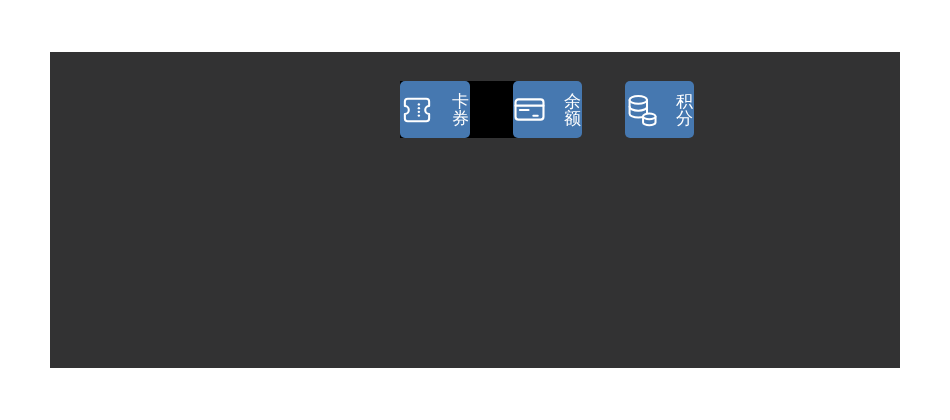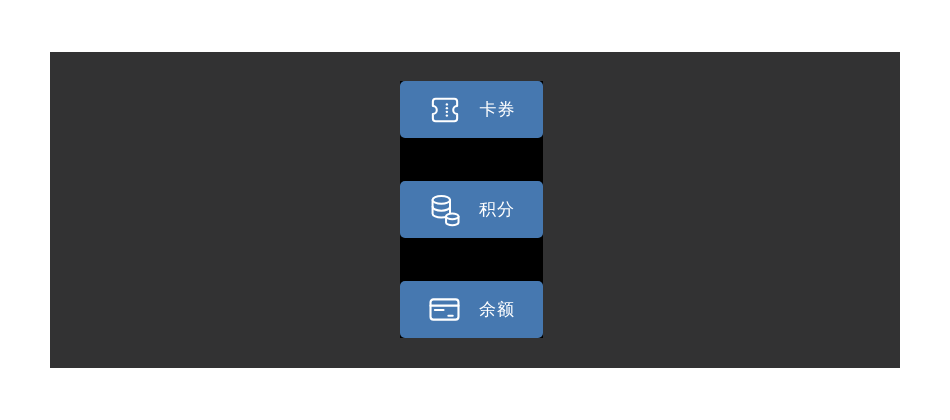--- a/index.html
+++ b/index.html
@@ -18,21 +18,21 @@
     width: 850px;
     height: 316px;
     background: var(--panel, #323233);
   }
   .menu {
     position: absolute;
     left: 350px;   
     top: 29px;     
     width: 143px;
     display: flex;
-    flex-direction: column;
+    flex-direction: row;
     gap: 43px;
     background: var(--separator, #000000); 
   }
   .btn {
     height: 57px;
     border: none;
     margin: 0;
     padding: 0;
     border-radius: 5px;
     background: var(--accent, #4678b0);
@@ -69,34 +69,34 @@
         <path d="M8 3 H28 Q31 3 31 6 V10.8 A4.2 4.2 0 0 0 31 19.2 V24 Q31 27 28 27 H8 Q5 27 5 24 V19.2 A4.2 4.2 0 0 0 5 10.8 V6 Q5 3 8 3 Z"></path>
         <circle class="dot" cx="20" cy="9" r="1.3"></circle>
         <circle class="dot" cx="20" cy="13" r="1.3"></circle>
         <circle class="dot" cx="20" cy="17" r="1.3"></circle>
         <circle class="dot" cx="20" cy="21" r="1.3"></circle>
       </svg>
       <span class="btn-label">卡券</span>
     </button>
 
     <button class="btn">
+      <svg class="icon" width="33" height="27" viewBox="0 0 34 28" aria-hidden="true">
+        <rect x="2.5" y="3.5" width="29" height="21" rx="3"></rect>
+        <path d="M2.5 10 H31.5"></path>
+        <path d="M7 14.5 H16"></path>
+        <path d="M21 20.5 H25.5"></path>
+      </svg>
+      <span class="btn-label">余额</span>
+    </button>
+
+    <button class="btn">
       <svg class="icon" width="33" height="38" viewBox="0 0 36 40" aria-hidden="true">
         <path class="fill-accent" d="M5 9 V24 A9.5 4.2 0 0 0 24 24 V9 Z"></path>
         <path d="M5 16.5 A9.5 4.2 0 0 0 24 16.5"></path>
         <ellipse class="fill-accent" cx="14.5" cy="9" rx="9.5" ry="4.2"></ellipse>
         <path class="fill-accent" d="M19.7 27 V33.5 A6.8 3.1 0 0 0 33.3 33.5 V27 Z"></path>
         <ellipse class="fill-accent" cx="26.5" cy="27" rx="6.8" ry="3.1"></ellipse>
       </svg>
       <span class="btn-label">积分</span>
     </button>
 
-    <button class="btn">
-      <svg class="icon" width="33" height="27" viewBox="0 0 34 28" aria-hidden="true">
-        <rect x="2.5" y="3.5" width="29" height="21" rx="3"></rect>
-        <path d="M2.5 10 H31.5"></path>
-        <path d="M7 14.5 H16"></path>
-        <path d="M21 20.5 H25.5"></path>
-      </svg>
-      <span class="btn-label">余额</span>
-    </button>
-
   </div>
 </div>
 
 </body></html>

